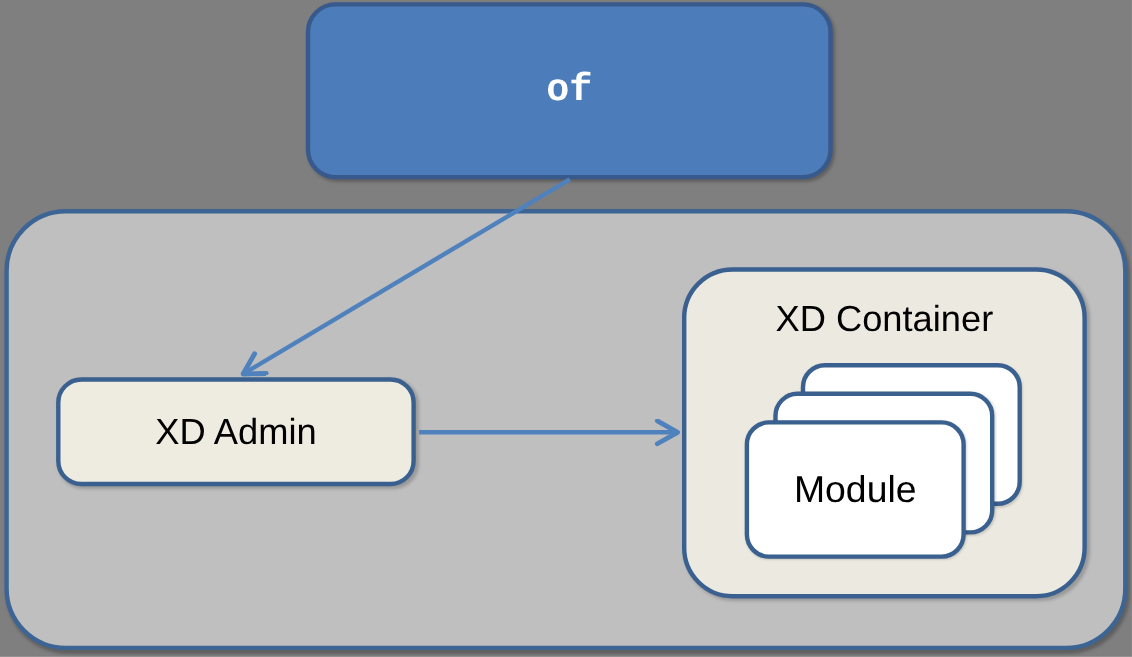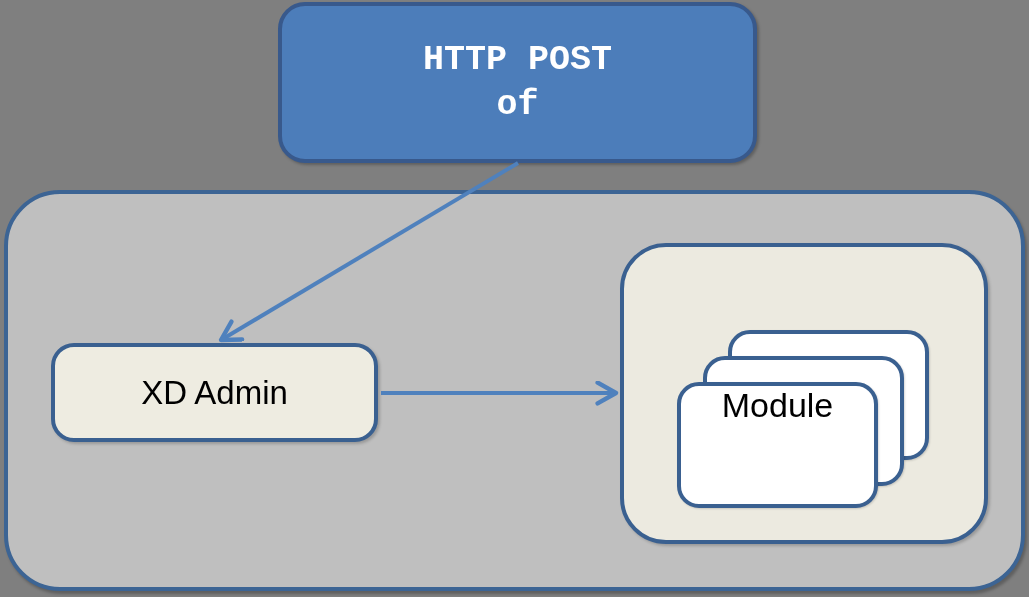--- a/index.html
+++ b/index.html
@@ -82,47 +82,47 @@
     border-radius: 22px;
     box-sizing: border-box;
     box-shadow: 1px 1px 2px rgba(0,0,0,0.15);
   }
   .module-back  { left: 104px; top: 83px;  }
   .module-mid   { left: 79px;  top: 109px; }
   .module-front {
     left: 53px; top: 135px; height: 126px;
     display: flex;
     justify-content: center;
-    align-items: flex-start;
+    align-items: center;
     font-size: 34px;
     color: #000000;
   }
   
   .arrow-layer {
     position: absolute;
     left: 0; top: 0;
     width: 1029px; height: 597px;
     pointer-events: none;
   }
 </style>
 </head>
 <body style="background: rgb(127, 127, 127);">
 
 <div class="box http-box" style="background-color: rgb(76, 125, 186); border-color: rgb(56, 89, 140); color: rgb(255, 255, 255);">
-  <div>HTTP POST</div>
   <div>of</div>
 </div>
 
 <div class="box platform" style="background-color: rgb(191, 191, 191); border-color: rgb(60, 100, 148);"></div>
 
 <div class="box xd-admin" style="background-color: rgb(238, 236, 225); border-color: rgb(58, 96, 144);">
   <span>XD Admin</span>
 </div>
 
 <div class="box xd-container" style="background-color: rgb(236, 234, 224); border-color: rgb(58, 96, 144);">
+  <div class="xd-container-title">XD Container</div>
   <div class="module-card module-back" style="background-color: rgb(255, 255, 255); border-color: rgb(58, 96, 144);"></div>
   <div class="module-card module-mid" style="background-color: rgb(255, 255, 255); border-color: rgb(58, 96, 144);"></div>
   <div class="module-card module-front" style="background-color: rgb(255, 255, 255); border-color: rgb(58, 96, 144);">
     <span>Module</span>
   </div>
 </div>
 
 <svg class="arrow-layer" width="1029" height="597" viewBox="0 0 1029 597" xmlns="http://www.w3.org/2000/svg">
   <defs>
     <marker id="openArrow" markerUnits="strokeWidth" markerWidth="7" markerHeight="7" refX="5.4" refY="3" orient="auto">

